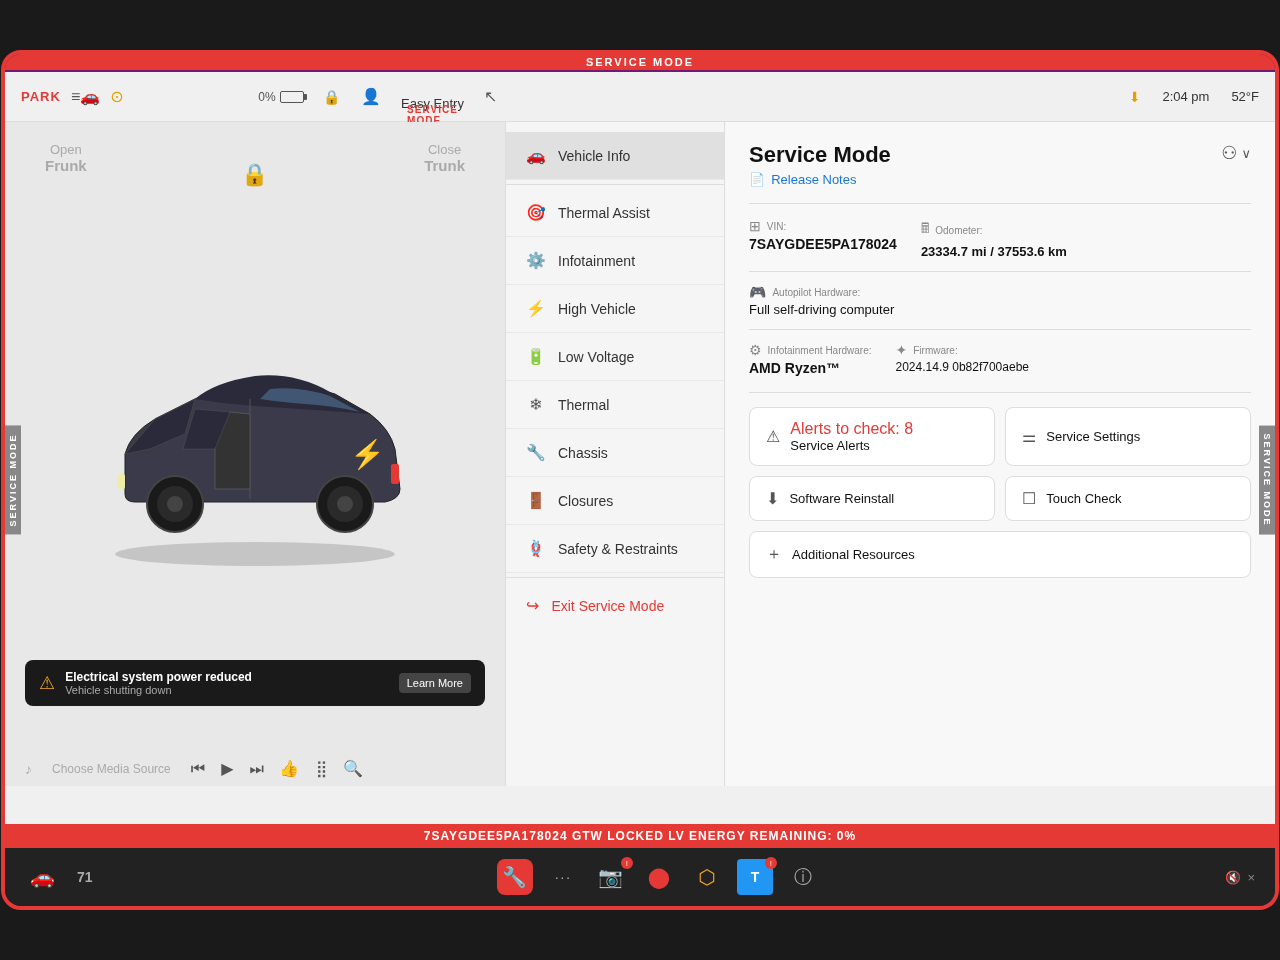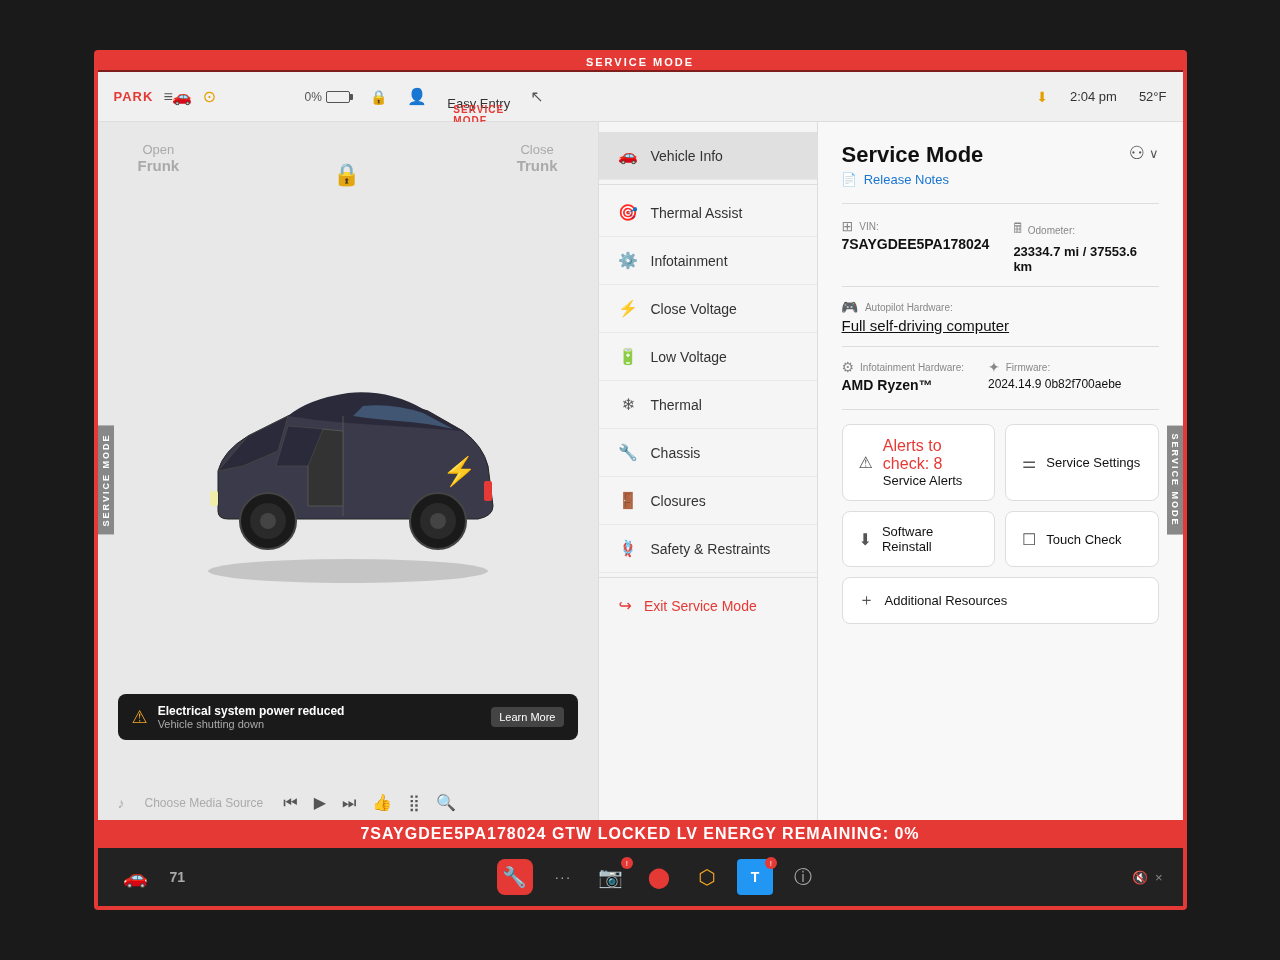--- a/index.html
+++ b/index.html
@@ -7,24 +7,24 @@
       width: 1280px;
       height: 960px;
       background: #1a1a1a;
       display: flex;
       align-items: center;
       justify-content: center;
       font-family: -apple-system, BlinkMacSystemFont, 'Segoe UI', sans-serif;
       overflow: hidden;
     }
     .screen-outer {
-      width: 1093px;
+      width: 1278px;
       height: 860px;
-      background: #7f1d1d;
-      border-radius: 4px;
+      background: #701a75;
+      border-radius: 20px;
       border: 4px solid #e53935;
       position: relative;
       overflow: hidden;
       display: flex;
       flex-direction: column;
     }
     .service-mode-banner-top {
       background: #e53935;
       color: white;
       font-size: 11px;
@@ -344,25 +344,26 @@
     .action-btn-text { }
     .action-btn-label { font-size: 13px; font-weight: 500; color: #111; }
     .action-btn-sub { font-size: 16px; color: #e53935; }
     .action-btn.wide {
       grid-column: 1 / -1;
     }
     
     .status-bar {
       background: #e53935;
       color: white;
-      font-size: 16px;
+      font-size: 12px;
       font-weight: 700;
       padding: 5px 20px;
       letter-spacing: 1px;
       text-align: center;
+      margin-top: 38px;
     }
     
     .taskbar {
       background: #222;
       height: 58px;
       display: flex;
       align-items: center;
       padding: 0 20px;
       gap: 16px;
     }
@@ -520,21 +521,21 @@
         <div class="menu-item">
           <span class="menu-item-icon">🎯</span>
           <span class="menu-item-label">Thermal Assist</span>
         </div>
         <div class="menu-item">
           <span class="menu-item-icon">⚙️</span>
           <span class="menu-item-label">Infotainment</span>
         </div>
         <div class="menu-item">
           <span class="menu-item-icon">⚡</span>
-          <span class="menu-item-label">Close Voltage</span>
+          <span class="menu-item-label">High Vehicle</span>
         </div>
         <div class="menu-item">
           <span class="menu-item-icon">🔋</span>
           <span class="menu-item-label">Low Voltage</span>
         </div>
         <div class="menu-item">
           <span class="menu-item-icon">❄</span>
           <span class="menu-item-label">Thermal</span>
         </div>
         <div class="menu-item">
@@ -591,21 +592,21 @@
           </div>
         </div>
 
         <div style="height:1px;background:#ddd;margin-bottom:12px;"></div>
 
         <div style="margin-bottom:12px;">
           <div class="info-label">
             <span style="font-size:14px;">🎮</span>
             <span>Autopilot Hardware:</span>
           </div>
-          <div class="info-value" style="font-size:15px;font-weight:500;text-decoration:underline;">Full self-driving computer</div>
+          <div class="info-value" style="font-size:13px;font-weight:500;">Full self-driving computer</div>
         </div>
 
         <div style="height:1px;background:#ddd;margin-bottom:12px;"></div>
 
         <div class="hw-row">
           <div>
             <div class="info-label">
               <span style="font-size:14px;">⚙</span>
               <span>Infotainment Hardware:</span>
             </div>

